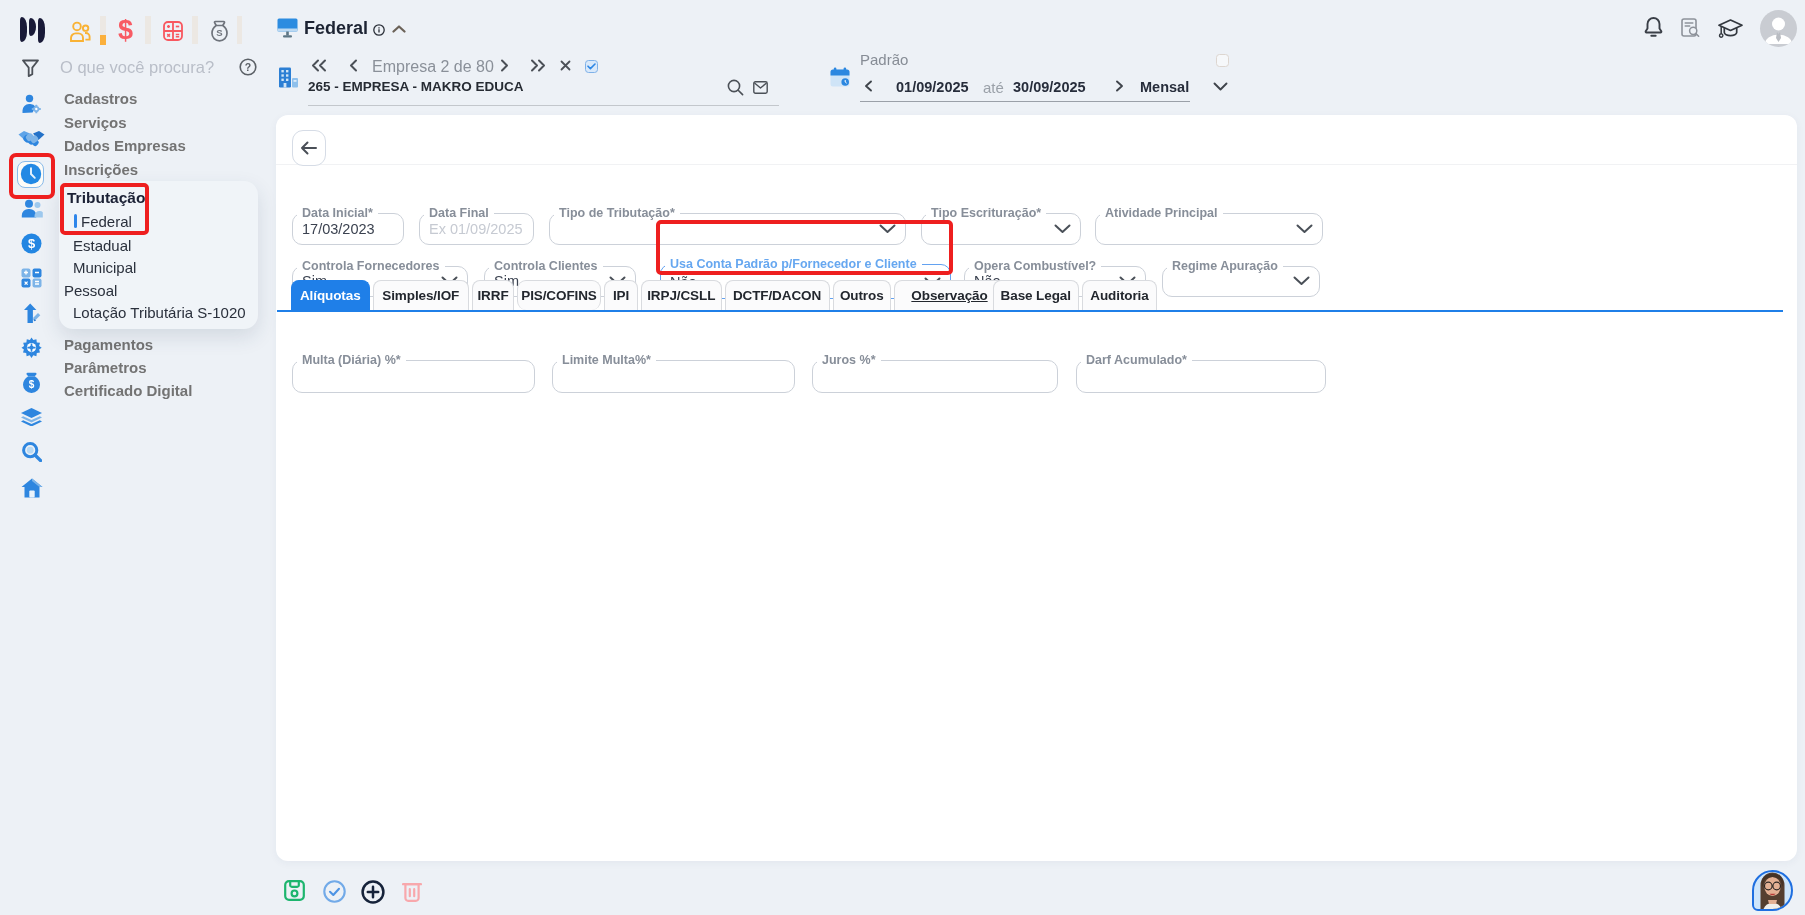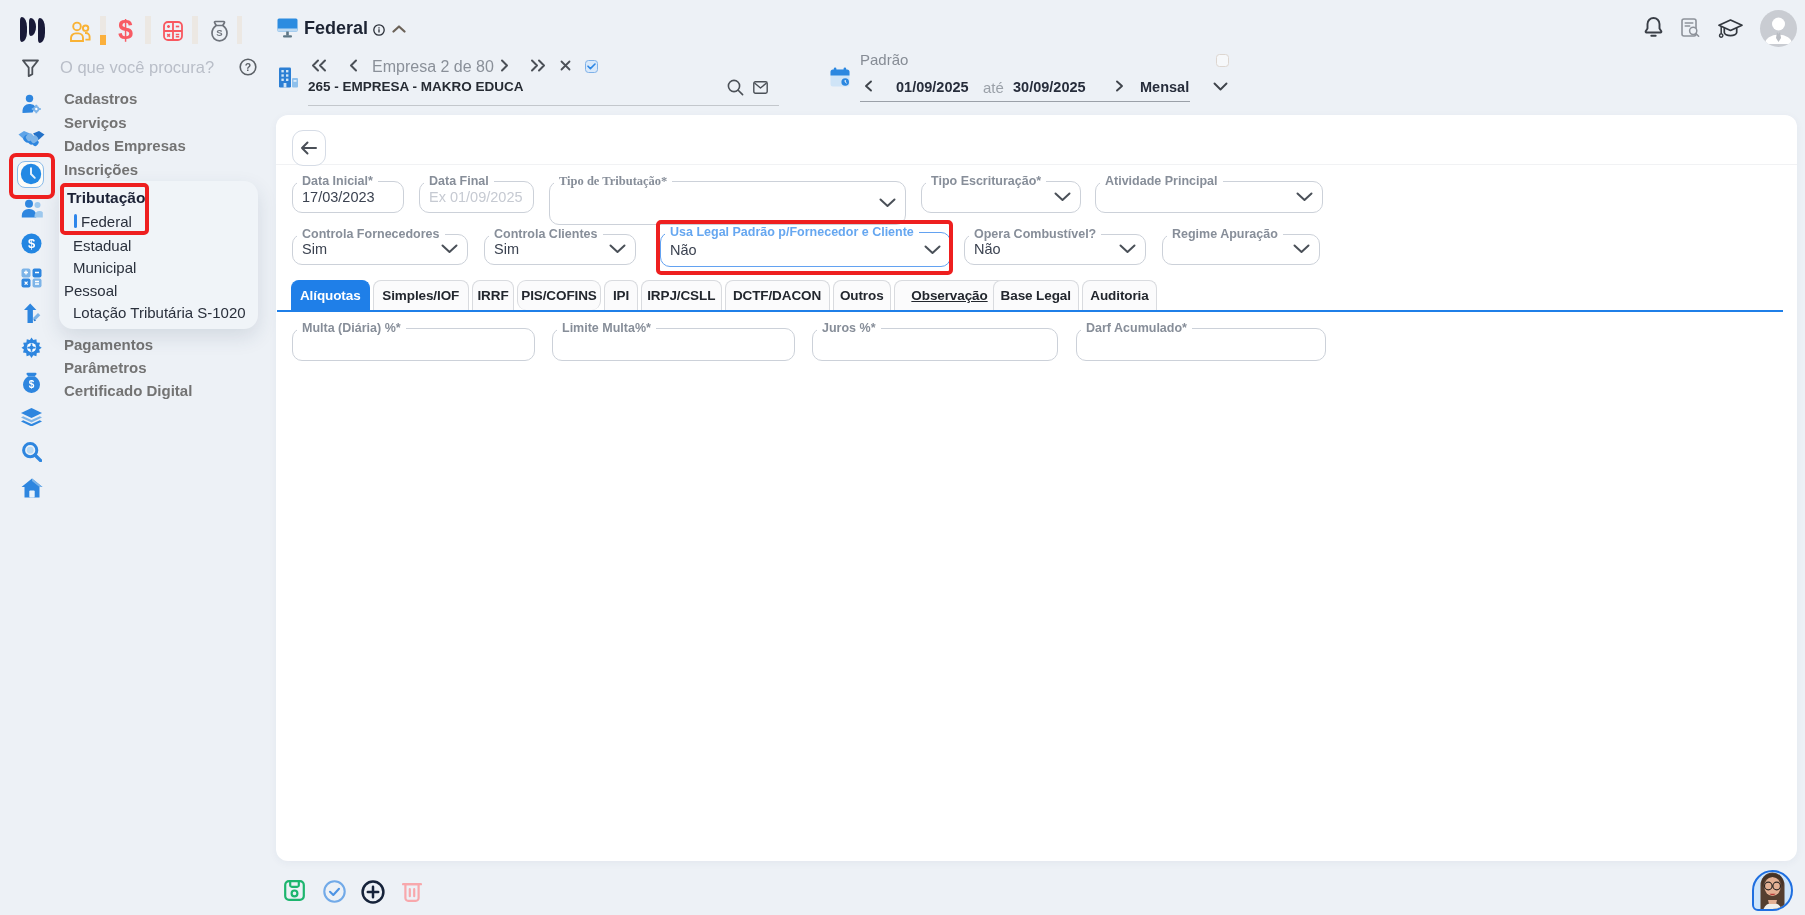--- a/index.html
+++ b/index.html
@@ -1,19 +1,19 @@
 <!DOCTYPE html>
 <html><head>
 <meta charset="utf-8">
 <style>
 * { margin:0; padding:0; box-sizing:border-box; }
 html,body { width:1805px; height:915px; overflow:hidden; }
 body { background:#edf1f6; font-family:"Liberation Sans",sans-serif; position:relative; }
 .abs { position:absolute; }
-.field { position:absolute; border:1.5px solid #ccd1d9; border-radius:10px; background:#fff; }
+.field { position:absolute; border:1.5px solid #ccd1d9; border-radius:10px; background:#fff;margin-top:32px; }
 .field .lbl { position:absolute; top:-8px; left:4px; background:#fff; padding:0 5px; font-size:12.5px; font-weight:bold; color:#878e99; white-space:nowrap; line-height:14px; }
 .field .val { position:absolute; left:9px; top:50%; transform:translateY(-50%); font-size:14.5px; color:#3b4250; white-space:nowrap; }
 .field .ph { color:#c6cad2; }
 .field svg.chev { position:absolute; right:9px; top:50%; transform:translateY(-50%); }
 .tab { position:absolute; top:279.5px; height:30px; background:#fbfbfc; border:1px solid #d9dbdf; border-bottom:none; border-radius:8px 8px 0 0; font-size:13.5px; font-weight:bold; color:#23272e; text-align:center; line-height:29px; letter-spacing:-0.1px; }
 .tab.active { background:#1f7fe8; border-color:#1f7fe8; color:#fff; }
 .redbox { position:absolute; border:4px solid #ee1f1f; border-radius:5px; }
 .menu-item { position:absolute; left:64px; font-size:15px; font-weight:bold; color:#737373; white-space:nowrap; }
 .sub-item { position:absolute; font-size:15px; color:#2a303c; white-space:nowrap; }
 </style>
@@ -30,21 +30,21 @@
 </div>
 
 <div class="field" style="left:292px;top:181px;width:112px;height:32px;">
     <span class="lbl">Data Inicial*</span>
     <span class="val">17/03/2023</span>
   </div>
 <div class="field" style="left:419px;top:181px;width:115px;height:32px;">
     <span class="lbl">Data Final</span>
     <span class="val ph">Ex 01/09/2025</span>
   </div>
-<div class="field" style="left:549px;top:181px;width:357px;height:44px;font-family:Liberation Serif, serif;">
+<div class="field" style="left:549px;top:181px;width:357px;height:32px;">
     <span class="lbl">Tipo de Tributação*</span>
     <svg class="chev" width="17" height="10" viewBox="0 0 17 10">
       <path d="M1.5 1.5 L8.5 8 L15.5 1.5" stroke="#4a5058" stroke-width="2" fill="none" stroke-linecap="round" stroke-linejoin="round"></path>
     </svg>
   </div>
 <div class="field" style="left:921px;top:181px;width:160px;height:32px;">
     <span class="lbl">Tipo Escrituração*</span>
     <svg class="chev" width="17" height="10" viewBox="0 0 17 10">
       <path d="M1.5 1.5 L8.5 8 L15.5 1.5" stroke="#4a5058" stroke-width="2" fill="none" stroke-linecap="round" stroke-linejoin="round"></path>
     </svg>
@@ -64,21 +64,21 @@
     </svg>
   </div>
 <div class="field" style="left:484px;top:233.5px;width:152px;height:31px;">
     <span class="lbl">Controla Clientes</span>
     <span class="val">Sim</span>
     <svg class="chev" width="17" height="10" viewBox="0 0 17 10">
       <path d="M1.5 1.5 L8.5 8 L15.5 1.5" stroke="#4a5058" stroke-width="2" fill="none" stroke-linecap="round" stroke-linejoin="round"></path>
     </svg>
   </div>
 <div class="field" style="left:660px;top:232px;width:291px;height:35px;border-color:#63a2f1;">
-    <span class="lbl" style="color:#66a7f0;">Usa Legal Padrão p/Fornecedor e Cliente</span>
+    <span class="lbl" style="color:#66a7f0;">Usa Conta Padrão p/Fornecedor e Cliente</span>
     <span class="val">Não</span>
     <svg class="chev" width="17" height="10" viewBox="0 0 17 10">
       <path d="M1.5 1.5 L8.5 8 L15.5 1.5" stroke="#4a5058" stroke-width="2" fill="none" stroke-linecap="round" stroke-linejoin="round"></path>
     </svg>
   </div>
 <div class="field" style="left:964px;top:233.5px;width:182px;height:31px;">
     <span class="lbl">Opera Combustível?</span>
     <span class="val">Não</span>
     <svg class="chev" width="17" height="10" viewBox="0 0 17 10">
       <path d="M1.5 1.5 L8.5 8 L15.5 1.5" stroke="#4a5058" stroke-width="2" fill="none" stroke-linecap="round" stroke-linejoin="round"></path>

